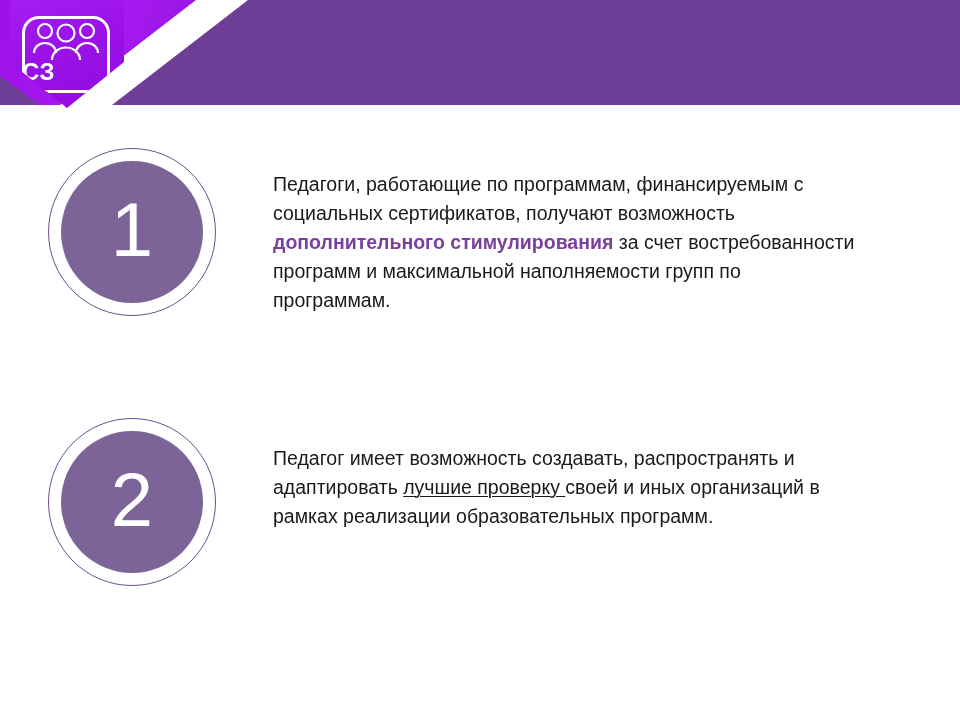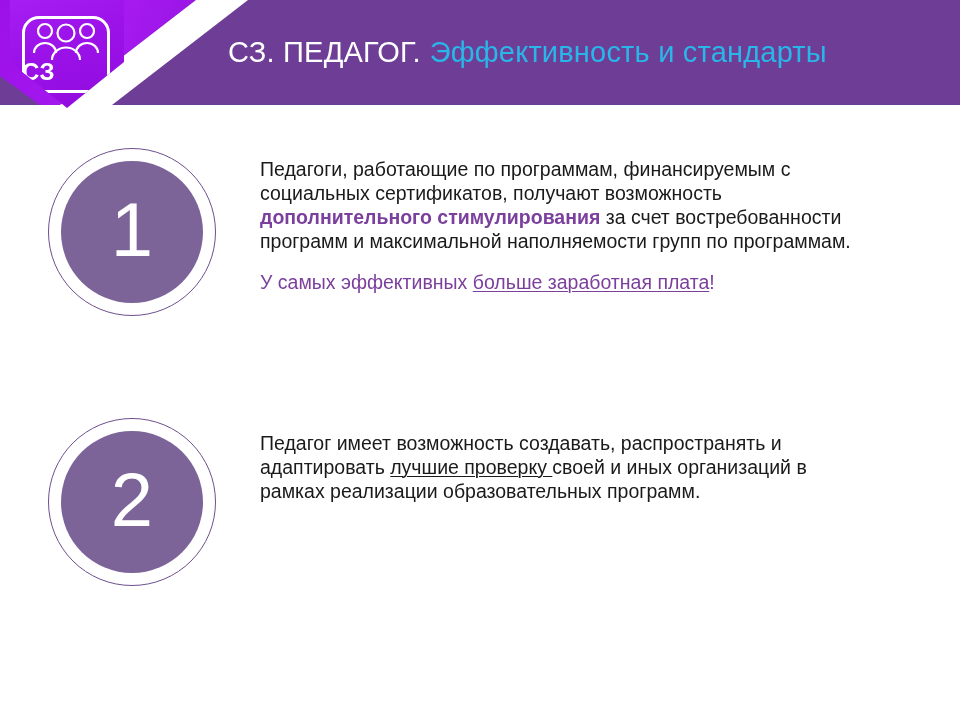--- a/index.html
+++ b/index.html
@@ -175,23 +175,23 @@
   .text-col {
     position: absolute;
     left: 257px;
     width: 620px;
   }
   #block-1 .text-col { top: 6px; }
   #block-2 .text-col { top: 10px; }
 
   .para {
     font-size: 19.5px;
-    line-height: 24px;
+    line-height: 29px;
     color: #1a1a1a;
-    margin: 3px;
+    margin: 16px;
   }
   .para + .para { margin-top: 17px; }
   .para.accent {
     color: #7B3F9D;
   }
   .b-accent {
     color: #7B3F9D;
     font-weight: bold;
   }
   .u-accent {
@@ -207,24 +207,20 @@
 </style>
 </head>
 <body>
 
 <div id="slide-header">
   <div id="header-band"></div>
   <div id="header-accent-wedge"></div>
   <div id="header-diagonal-stripe"></div>
   <div id="header-notch"></div>
 
-  <div id="header-title">
-    <span class="t-main">СЗ. ПЕДАГОГ.</span>
-    <span class="t-accent">Эффективность и стандарты</span>
-  </div>
 </div>
 
 <div id="logo-badge">
   <div id="logo-frame"></div>
   <svg id="logo-people-icon" viewBox="0 0 72 38" fill="none" stroke="#ffffff" stroke-width="2.2">
     <circle cx="15" cy="9" r="7"></circle>
     <path d="M4 31 a11 10 0 0 1 22 0"></path>
     <circle cx="57" cy="9" r="7"></circle>
     <path d="M46 31 a11 10 0 0 1 22 0"></path>
     <circle cx="36" cy="11" r="8.5"></circle>
@@ -234,21 +230,20 @@
 </div>
 
 <div class="block" id="block-1">
   <div class="num-circle">
     <div class="ring"></div>
     <div class="disc"></div>
     <div class="num">1</div>
   </div>
   <div class="text-col">
     <p class="para"><span>Педагоги, работающие по программам, финансируемым с социальных сертификатов, получают возможность </span><span class="b-accent">дополнительного стимулирования</span><span> за счет востребованности программ и максимальной наполняемости групп по программам.</span></p>
-    <p class="para accent"><span>У самых эффективных </span><span class="u-accent">больше заработная плата</span><span>!</span></p>
   </div>
 </div>
 
 <div class="block" id="block-2">
   <div class="num-circle">
     <div class="ring"></div>
     <div class="disc"></div>
     <div class="num">2</div>
   </div>
   <div class="text-col">

